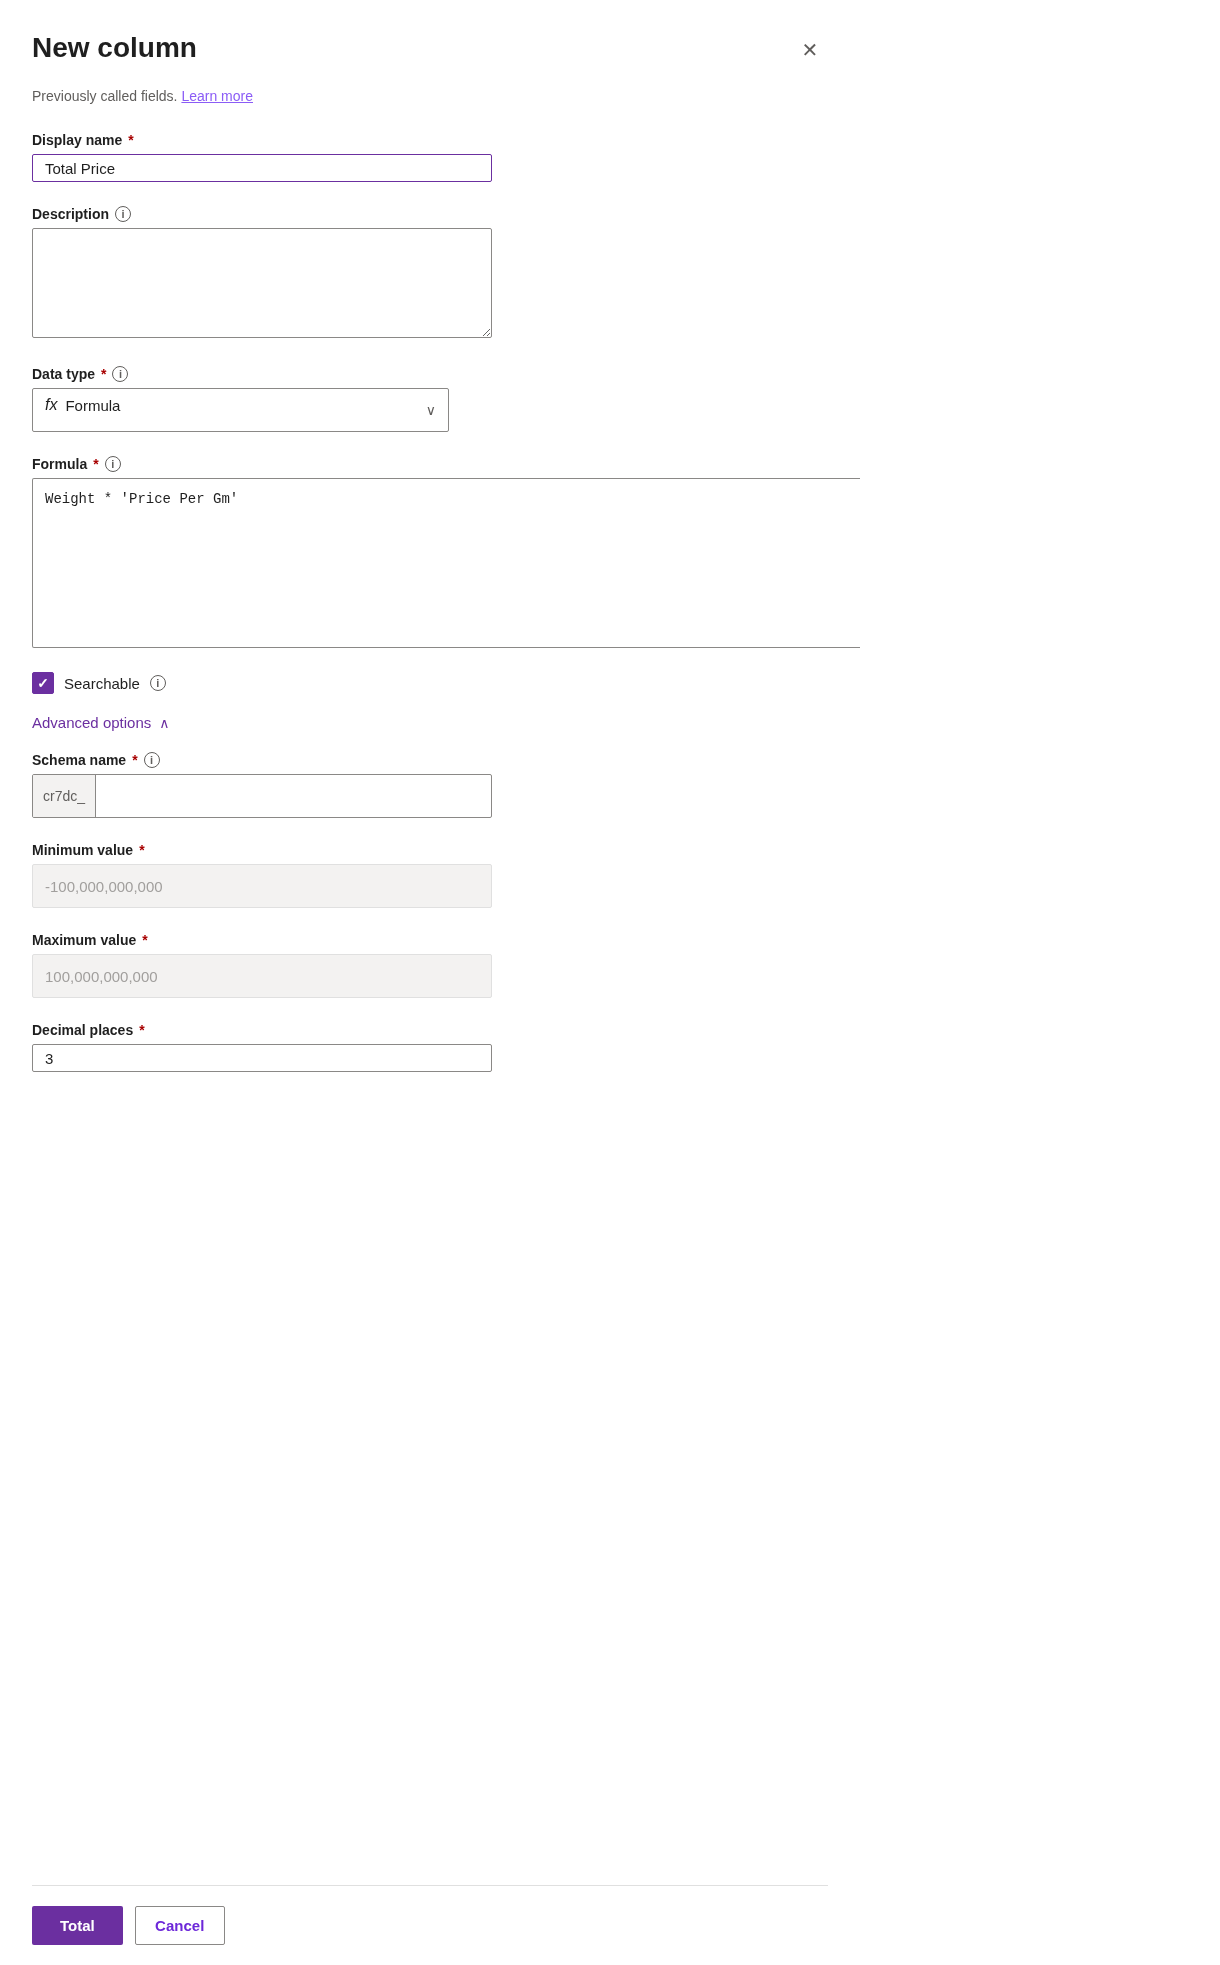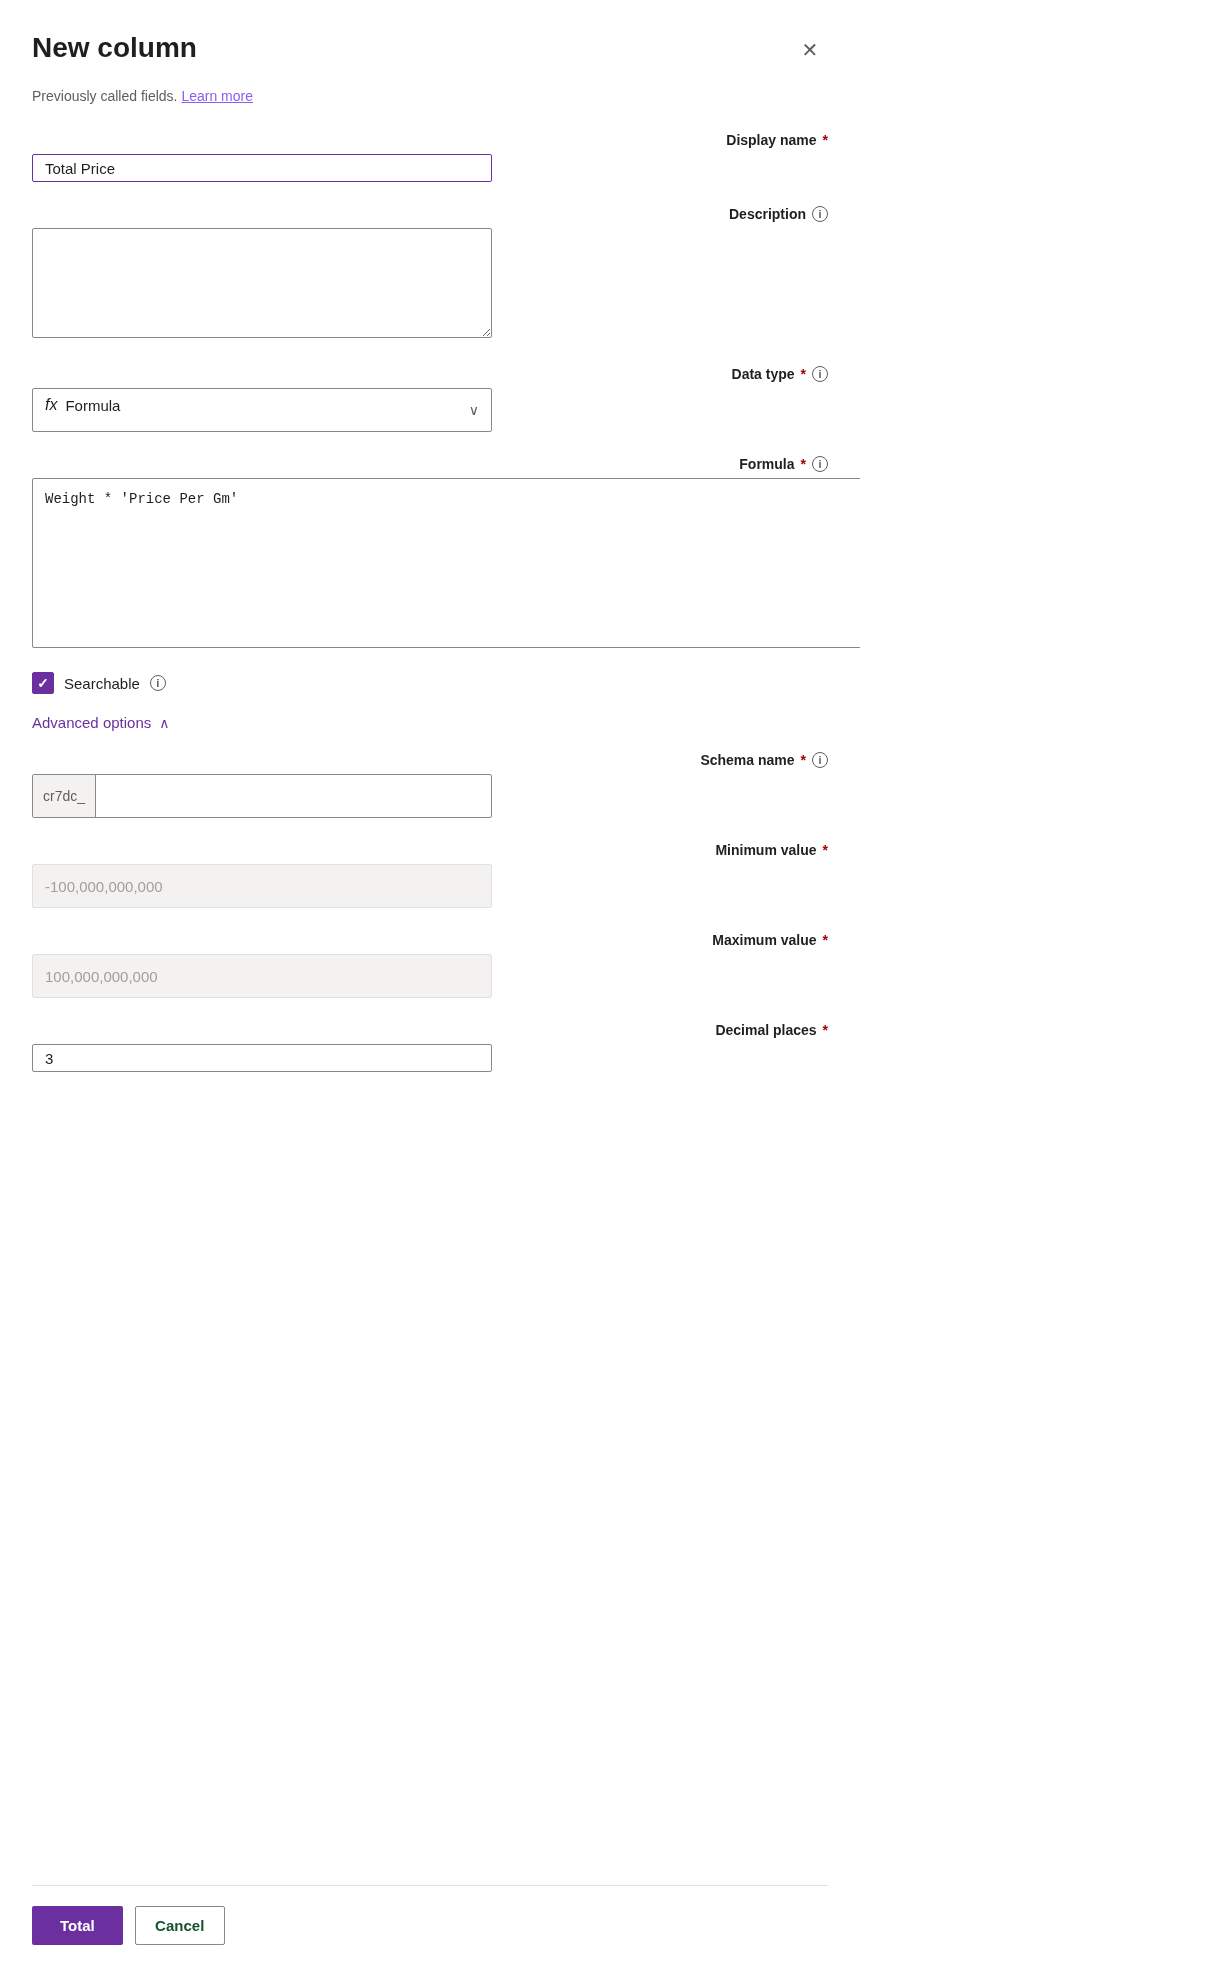--- a/index.html
+++ b/index.html
@@ -70,21 +70,20 @@
     }
 
     .field-label {
       font-size: 14px;
       font-weight: 600;
       color: #1f1f1f;
       margin-bottom: 6px;
       display: flex;
       align-items: center;
       gap: 6px;
-      justify-content: flex-end;
     }
 
     .required-star {
       color: #a80000;
       font-weight: 600;
     }
 
     .info-icon {
       width: 16px;
       height: 16px;
@@ -120,21 +119,21 @@
       border: 1px solid #8a8886;
       border-radius: 2px;
       padding: 10px 12px;
       font-size: 14px;
       color: #1f1f1f;
       resize: vertical;
       outline: none;
     }
 
     .select-display {
-      width: 460px;
+      width: 417px;
       height: 44px;
       border: 1px solid #8a8886;
       border-radius: 2px;
       padding: 0 40px 10px 12px;
       font-size: 15px;
       color: #1f1f1f;
       background: #fff;
       cursor: pointer;
       display: flex;
       align-items: center;
@@ -293,21 +292,21 @@
       border-radius: 2px;
       padding: 10px 28px;
       font-size: 15px;
       font-weight: 600;
       cursor: pointer;
       min-width: 90px;
     }
 
     .cancel-btn {
       background: #fff;
-      color: #14532d;
+      color: #6d28d9;
       border: 1px solid #8a8886;
       border-radius: 2px;
       padding: 10px 12px;
       font-size: 15px;
       font-weight: 600;
       cursor: pointer;
       min-width: 90px;
     }
   </style>
 </head>

